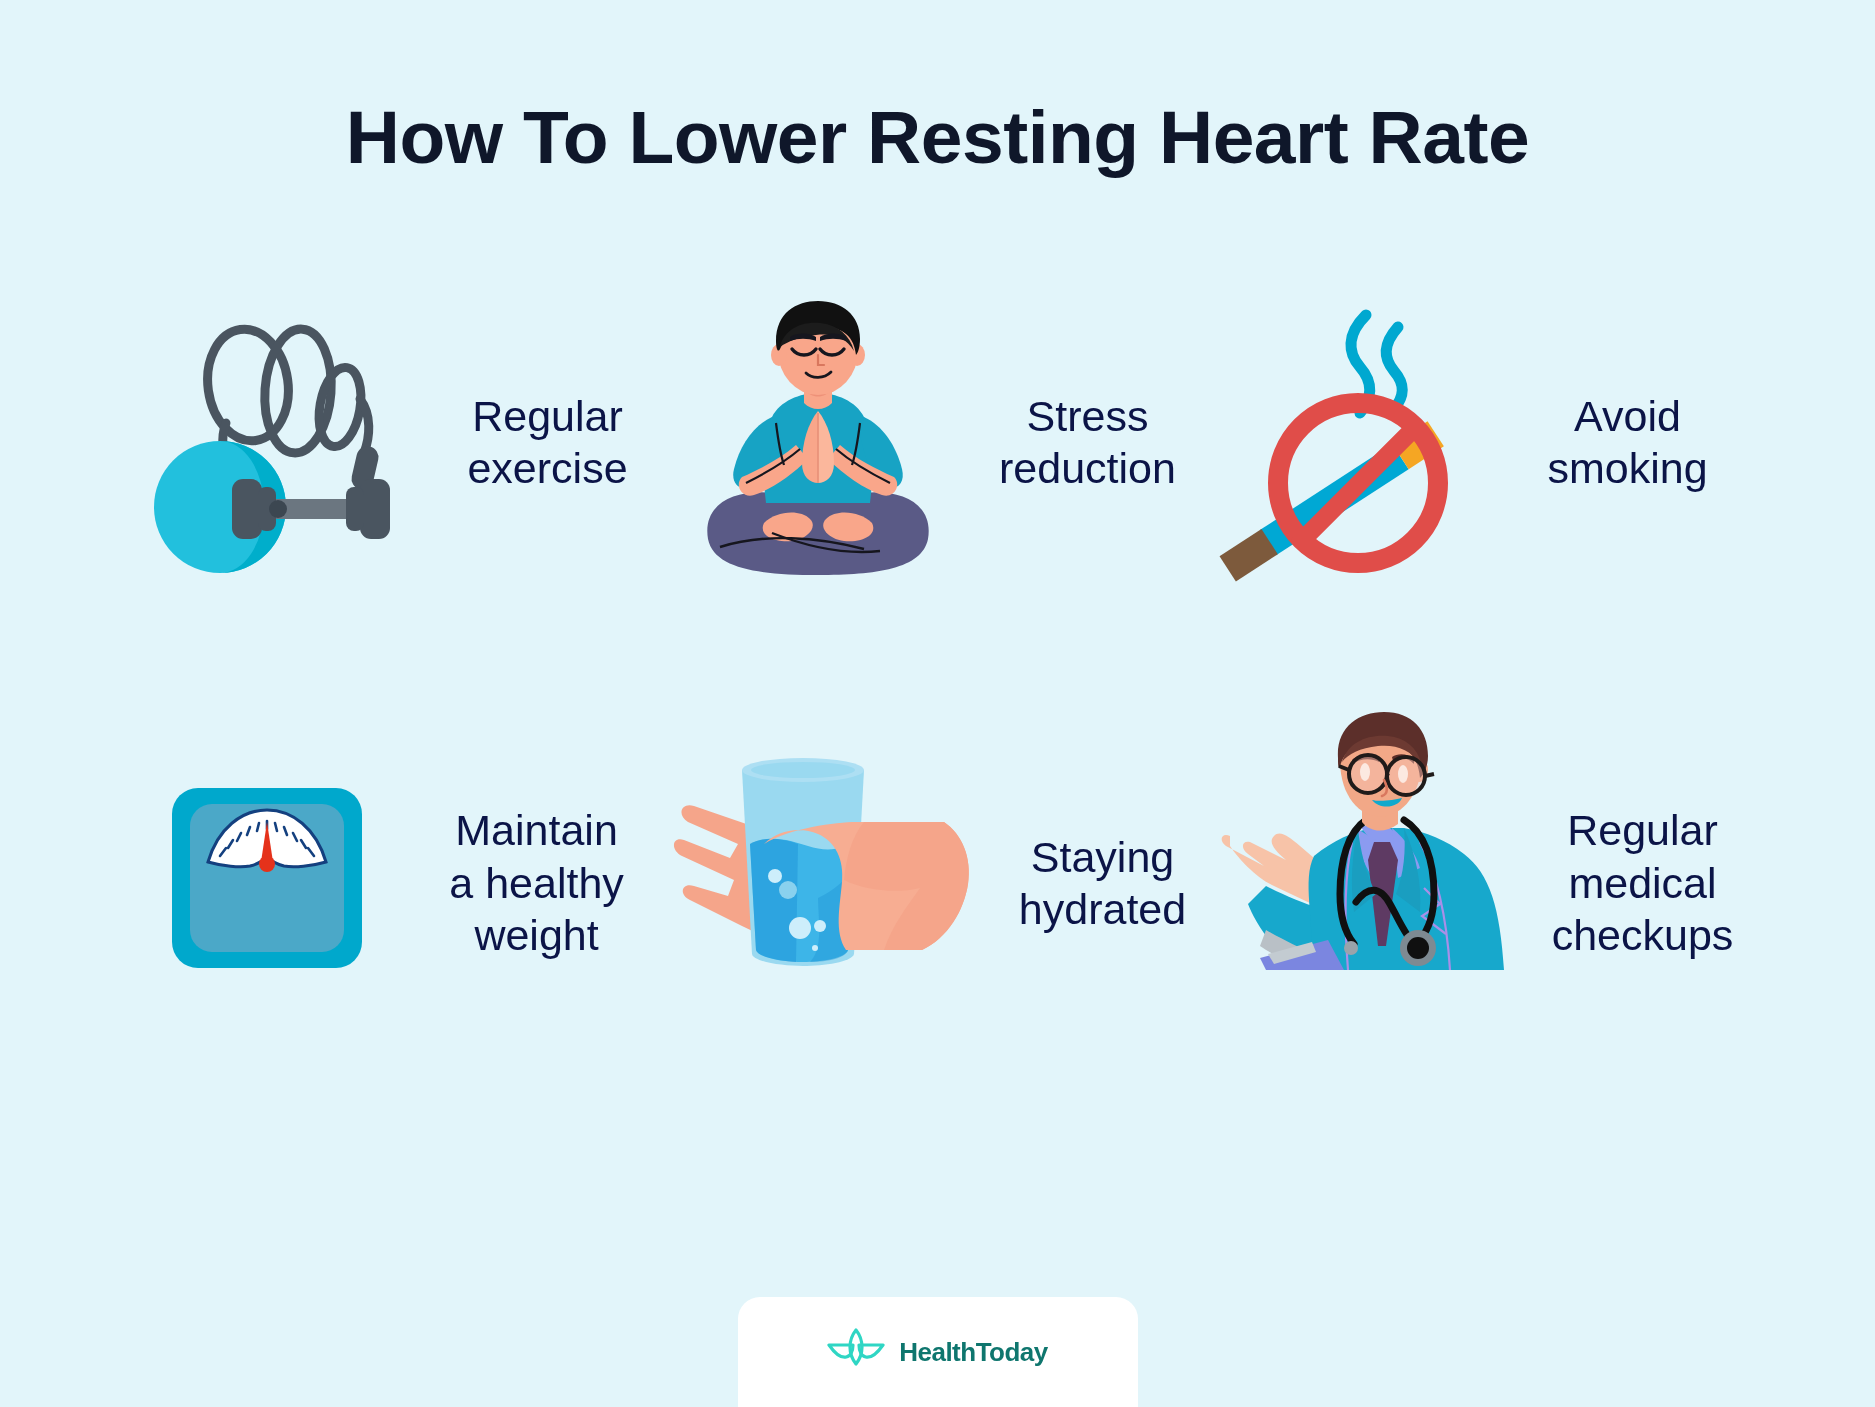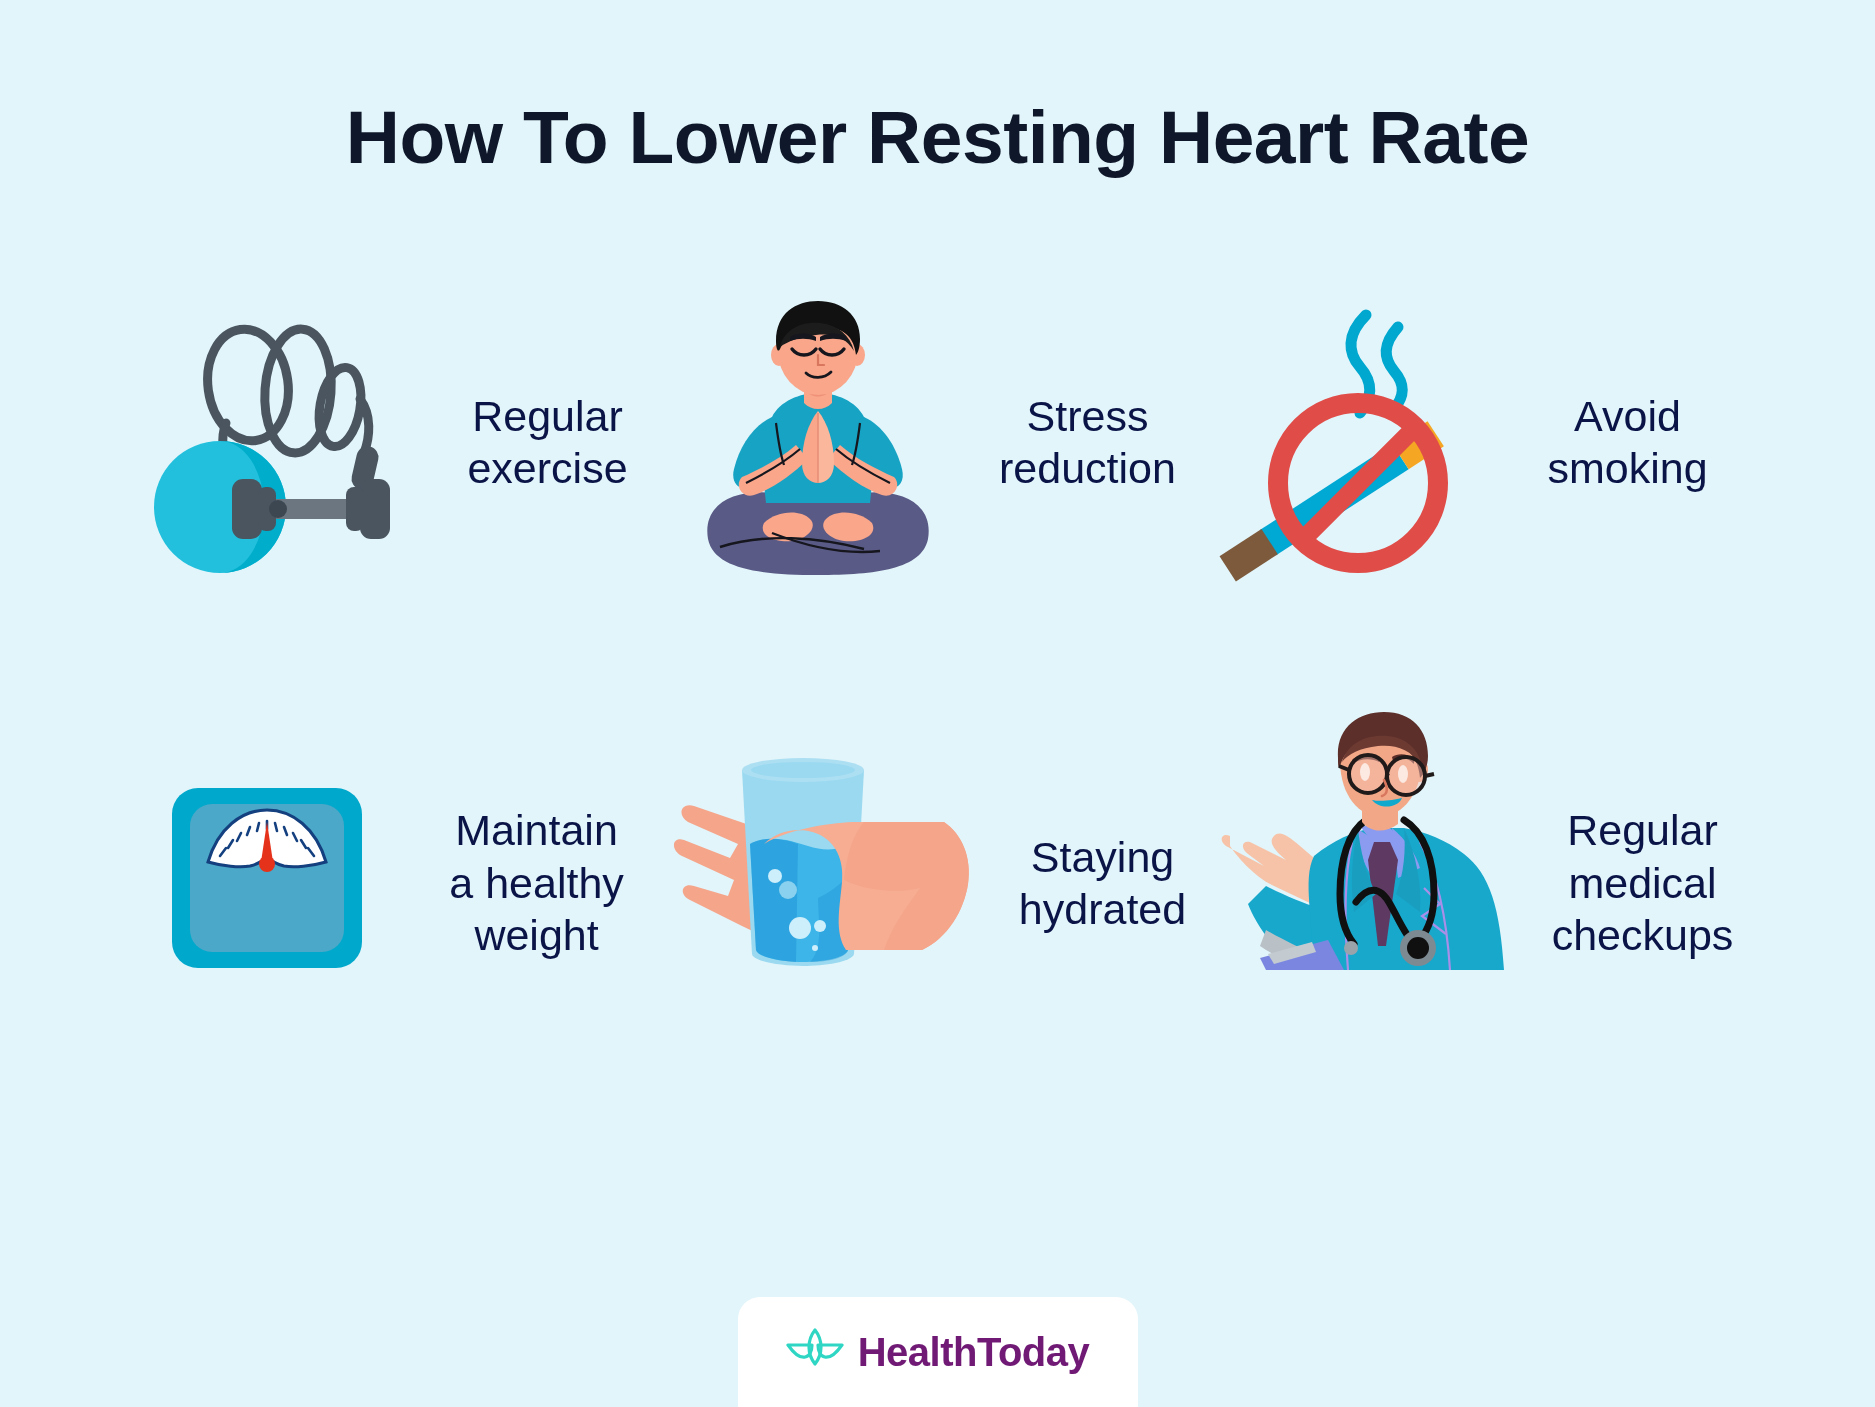--- a/index.html
+++ b/index.html
@@ -90,23 +90,23 @@
     border-radius: 22px 22px 0 0;
     display: flex;
     align-items: center;
     justify-content: center;
     gap: 14px;
   }
 
   .logo-mark { flex: 0 0 auto; }
 
   .logo-text {
-    font-size: 40px;
+    font-size: 26px;
     font-weight: bold;
-    color: #701a75;
+    color: #0f766e;
     letter-spacing: -0.5px;
     white-space: nowrap;
   }
   .logo-text .light { font-weight: bold; }
 </style>
 </head>
 <body>
 
 <div class="infographic">
 

